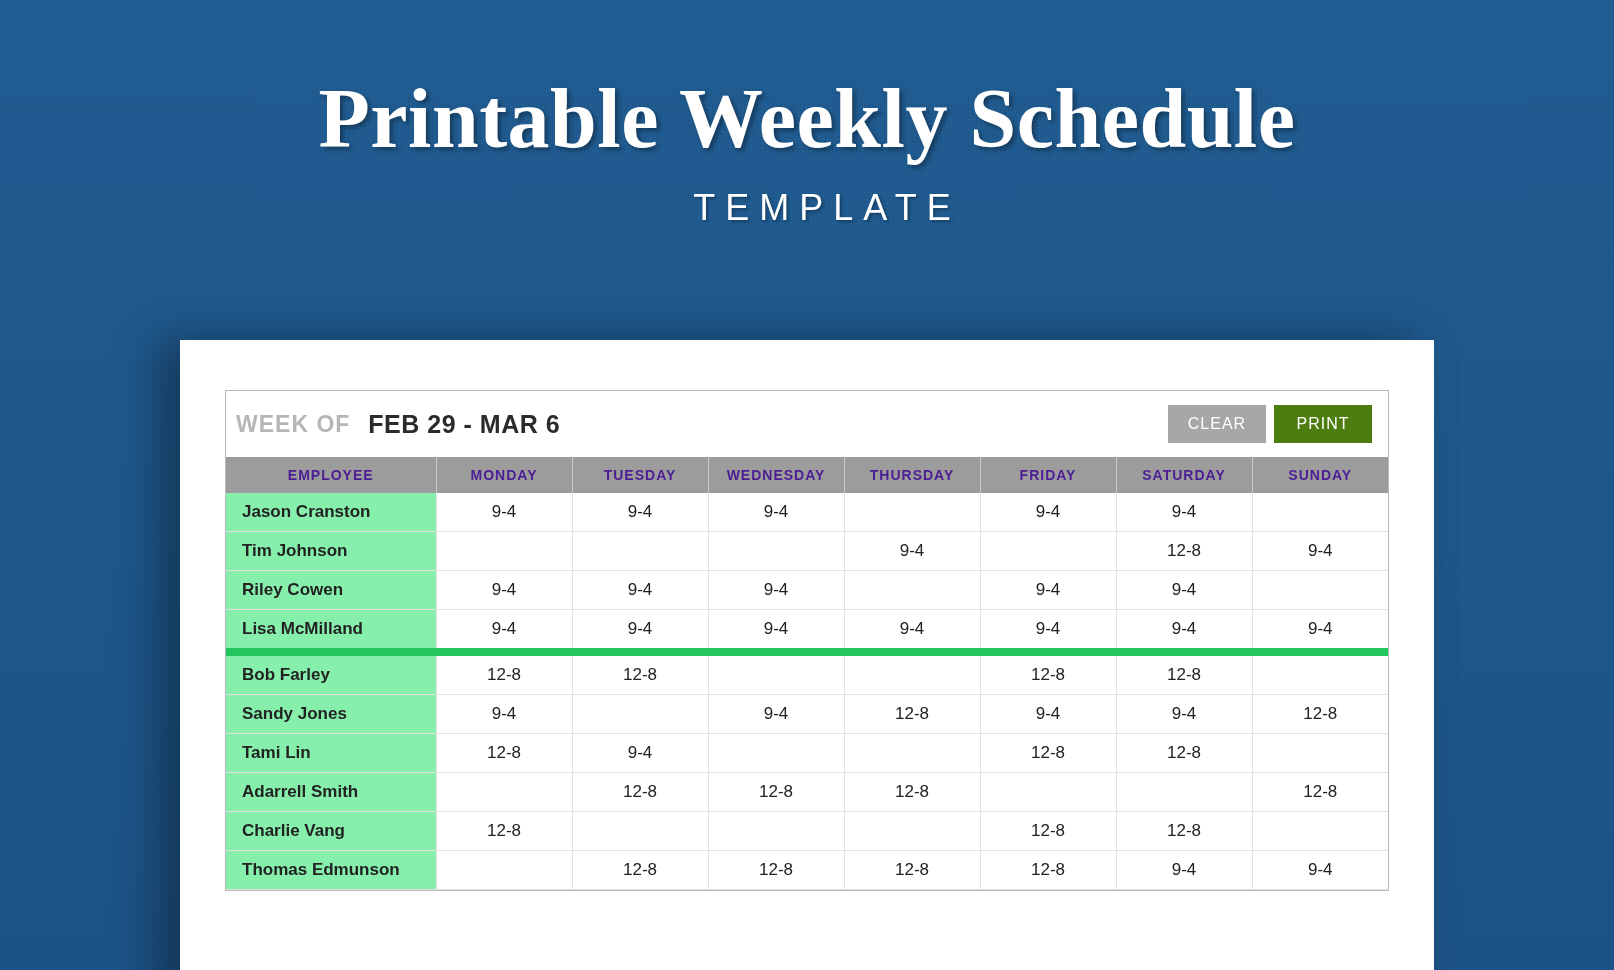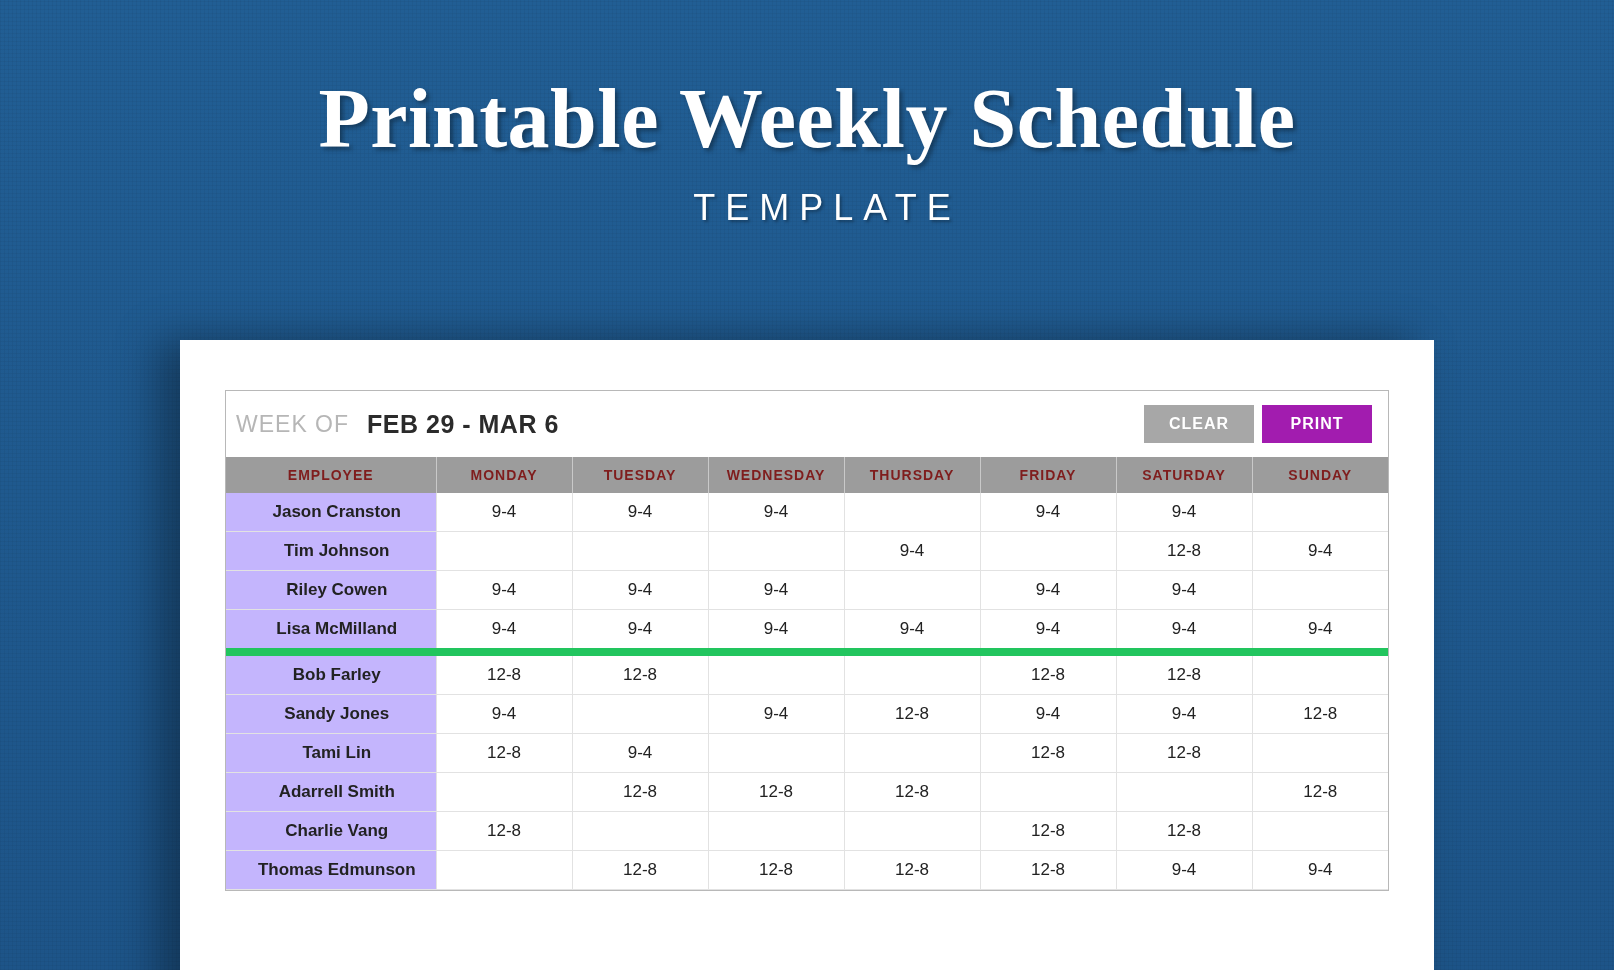--- a/index.html
+++ b/index.html
@@ -51,76 +51,76 @@
     border: 1px solid #b8b8b8;
   }
   .topbar {
     display: flex;
     align-items: center;
     padding: 14px 16px 14px 10px;
   }
   .weekof-label {
     color: #b6b6b6;
     font-size: 23px;
-    font-weight: 400;
+    font-weight: 700;
     letter-spacing: 1px;
     margin-right: 18px;
   }
   .weekof-value {
     color: #2b2b2b;
     font-size: 25px;
     font-weight: 700;
     letter-spacing: 0.5px;
   }
   .spacer { flex: 1; }
   .btn {
     border: none;
     color: #fff;
     font-size: 16px;
-    font-weight: 700;
+    font-weight: 400;
     letter-spacing: 1px;
     padding: 10px 0;
-    width: 110px;
+    width: 98px;
     margin-left: 8px;
     cursor: pointer;
     font-family: Arial, Helvetica, sans-serif;
   }
   .btn-clear { background: #a7a7a7; }
-  .btn-print { background: #a21caf; }
+  .btn-print { background: #4d7c0f; }
   table {
     width: 100%;
     border-collapse: collapse;
     table-layout: fixed;
   }
   thead th {
     background: #9c9c9c;
-    color: #7f1d1d;
+    color: #4c1d95;
     font-size: 14px;
     font-weight: 700;
     letter-spacing: 1px;
     padding: 10px 0;
     border-right: 1px solid #c9c9c9;
     text-align: center;
   }
   thead th:first-child { width: 210px; }
   tbody td {
     border-right: 1px solid #e2e2e2;
     border-bottom: 1px solid #e2e2e2;
     text-align: center;
     font-size: 17px;
     color: #222;
     padding: 9px 4px;
     background: #ffffff;
     white-space: nowrap;
   }
   tbody td:first-child {
-    text-align: center;
+    text-align: left;
     padding-left: 16px;
     font-weight: 700;
-    background: #c4b5fd;
+    background: #86efac;
   }
   tbody tr.section-start td {
     border-top: 8px solid #22c55e;
   }
   thead th:last-child, tbody td:last-child { border-right: none; }
 </style>
 </head>
 <body>
 
 <div class="hero">

